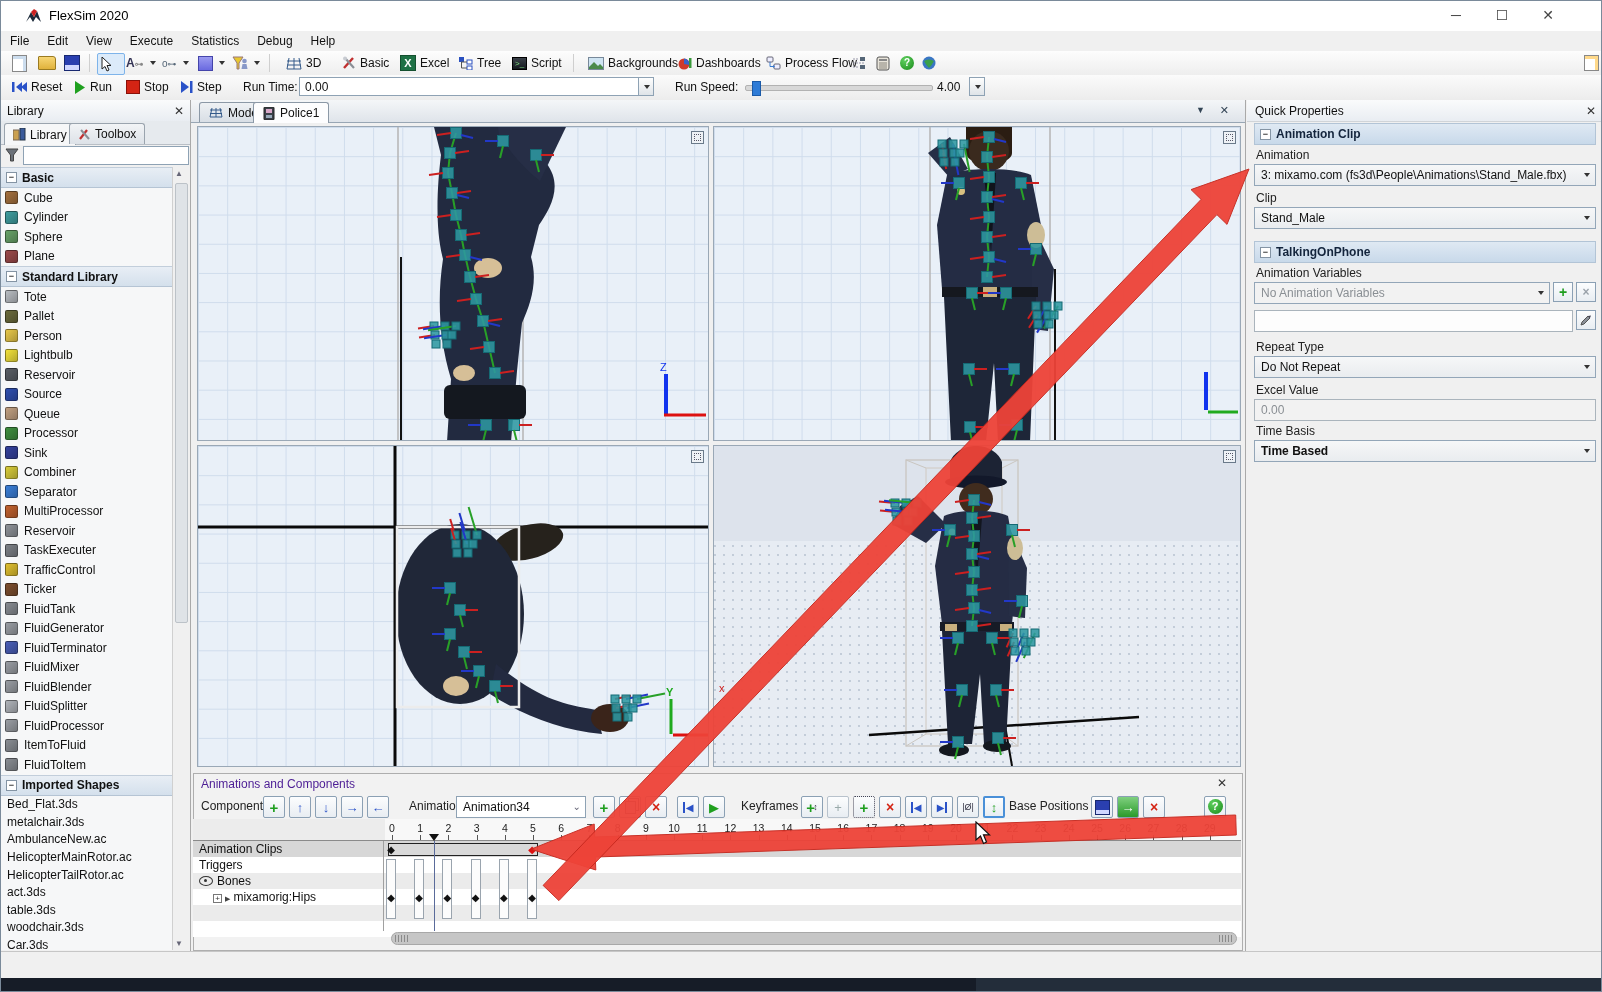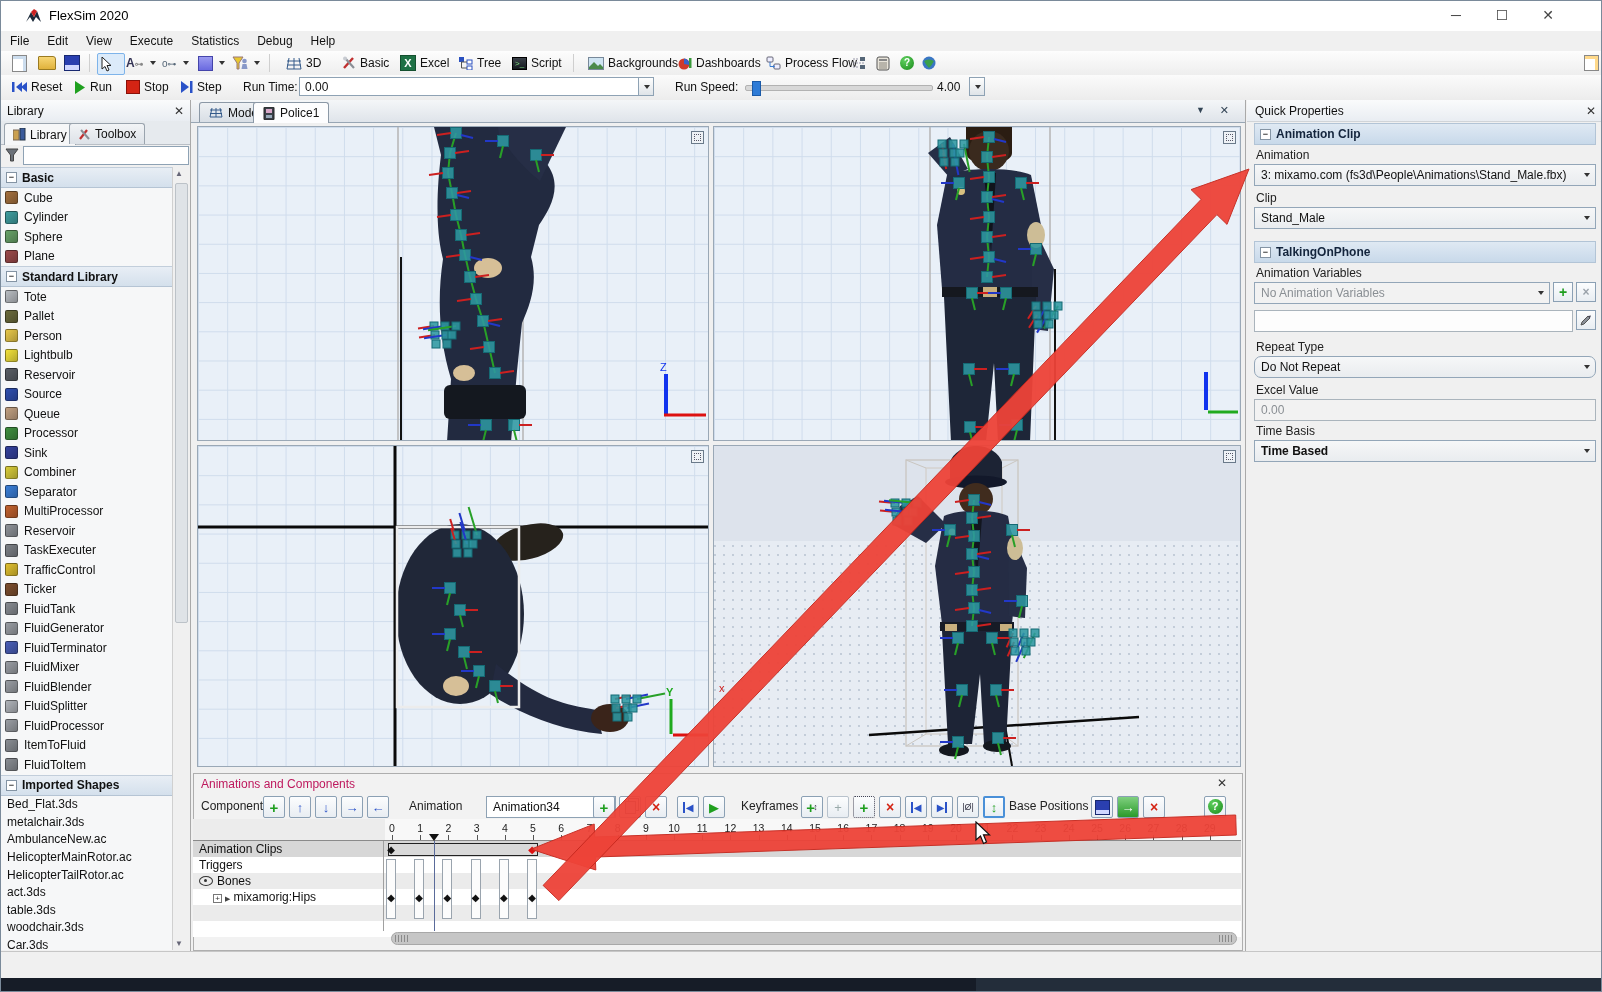--- a/index.html
+++ b/index.html
@@ -40,21 +40,21 @@
   .lib-noic{margin-left:6px;}
   #tabbar{left:190px;top:99px;width:1054px;height:22px;background:linear-gradient(#f4f6f8,#dfe4ea);border-bottom:1px solid #98a6b4;}
   .dtab{position:absolute;top:2px;height:19px;border:1px solid #8b98a6;border-bottom:none;border-radius:3px 3px 0 0;
         display:flex;align-items:center;gap:5px;padding:0 9px;background:linear-gradient(#eef1f4,#d8dee5);}
   .dtab.active{background:#fdfdfe;height:20px;}
   .vp{background-color:#e9f0f8;background-image:linear-gradient(#cfdcec 1px,transparent 1px),linear-gradient(90deg,#cfdcec 1px,transparent 1px);background-size:29.2px 29.2px;border:1px solid #9aa8b6;box-sizing:border-box;overflow:hidden;}
   .vpmax{position:absolute;width:13px;height:13px;border:1px solid #6a7a8a;background:#eef2f6;box-sizing:border-box;}
   .vpmax:before{content:"";position:absolute;left:2px;top:2px;right:2px;bottom:2px;border:1px dotted #556;}
   
   #anim{left:192px;top:772px;width:1050px;height:178px;background:#f2f2f2;border:1px solid #aeaeae;box-sizing:border-box;}
-  #anim-title{left:200px;top:776px;font-size:12px;color:#be185d;}
+  #anim-title{left:200px;top:776px;font-size:12px;color:#4c1d95;}
   .sbtn{position:absolute;width:22px;height:22px;border:1px solid #8ba0b4;border-radius:2px;background:linear-gradient(#fcfdfe,#e8edf2);
         display:flex;align-items:center;justify-content:center;font-size:13px;box-sizing:border-box;}
   .sbtn.gr{color:#1e9e1e;font-weight:bold;font-size:15px;}
   .sbtn.bl{color:#2a52c8;font-weight:bold;}
   .sbtn.rd{color:#d42414;font-weight:bold;font-size:14px;}
   .sbtn.dis{color:#9aa;border-color:#b8c2cc;}
   .ap-lbl{position:absolute;top:798px;font-size:12px;color:#222;}
   #tl-ruler{left:384px;top:818px;width:856px;height:22px;background:#f8f8f8;border-bottom:1px solid #8a8a8a;box-sizing:border-box;overflow:hidden;}
   .rnum{position:absolute;top:3px;font-size:10.5px;color:#222;transform:translateX(-50%);}
   .rtick{position:absolute;bottom:0;width:1px;height:5px;background:#555;}
@@ -833,21 +833,21 @@
       <span>↓</span>
     </div>
   <div class="sbtn bl" style="left:340px;top:795px">
       <span>→</span>
     </div>
   <div class="sbtn bl" style="left:366px;top:795px">
       <span>←</span>
     </div>
 
   <span class="ap-lbl" style="left:408px">Animation</span>
-  <div class="abs" style="left:455px;top:795px;width:130px;height:22px;background:#fff;border:1px solid #8ea2b4;box-sizing:border-box;margin-left:30px;">
+  <div class="abs" style="left:455px;top:795px;width:130px;height:22px;background:#fff;border:1px solid #8ea2b4;box-sizing:border-box;">
     <span style="position:absolute;left:6px;top:3px">Animation34</span>
     <span style="position:absolute;right:4px;top:4px;color:#667;font-size:10px">⌄</span>
     </div>
   <div class="sbtn gr" style="left:592px;top:795px">
       <span>+</span>
     </div>
   <div class="sbtn" style="left:618px;top:795px">
     <span class="ico" style="width:9px;height:11px;background:#cfe0f0;border:1px solid #567;box-shadow:3px -3px 0 -1px #eef4fa,3px -3px 0 0 #567;"></span>
     </div>
   <div class="sbtn rd" style="left:644px;top:795px">
@@ -1038,21 +1038,21 @@
           <div class="qp-in" style="flex: 1 1 0%;"></div>
           <div class="mini">
             <svg width="12" height="12">
               <path d="M1,11 L4,10 L10,4 L8,2 L2,8 Z" fill="#8a9098" stroke="#555"></path>
               <path d="M8,2 L10,4 L11,1.5 Z" fill="#445"></path>
             </svg>
           </div>
         </div>
         <div class="qp-label">Repeat Type</div>
         <div style="display: flex; gap: 3px;">
-          <div class="qp-dd" style="flex: 1 1 0%; border-radius: 7px;">Do Not Repeat<span class="caret ddc"></span></div>
+          <div class="qp-dd" style="flex: 1 1 0%;">Do Not Repeat<span class="caret ddc"></span></div>
         </div>
         <div class="qp-label">Excel Value</div>
         <div class="qp-in dis">0.00</div>
         <div class="qp-label">Time Basis</div>
         <div style="display: flex; gap: 3px;">
           <div class="qp-dd" style="flex: 1 1 0%; font-weight: bold;">Time Based<span class="caret ddc"></span></div>
         </div>
         <div style="height: 6px;"></div>
         <div style="height: 4px;"></div>
       </div>

